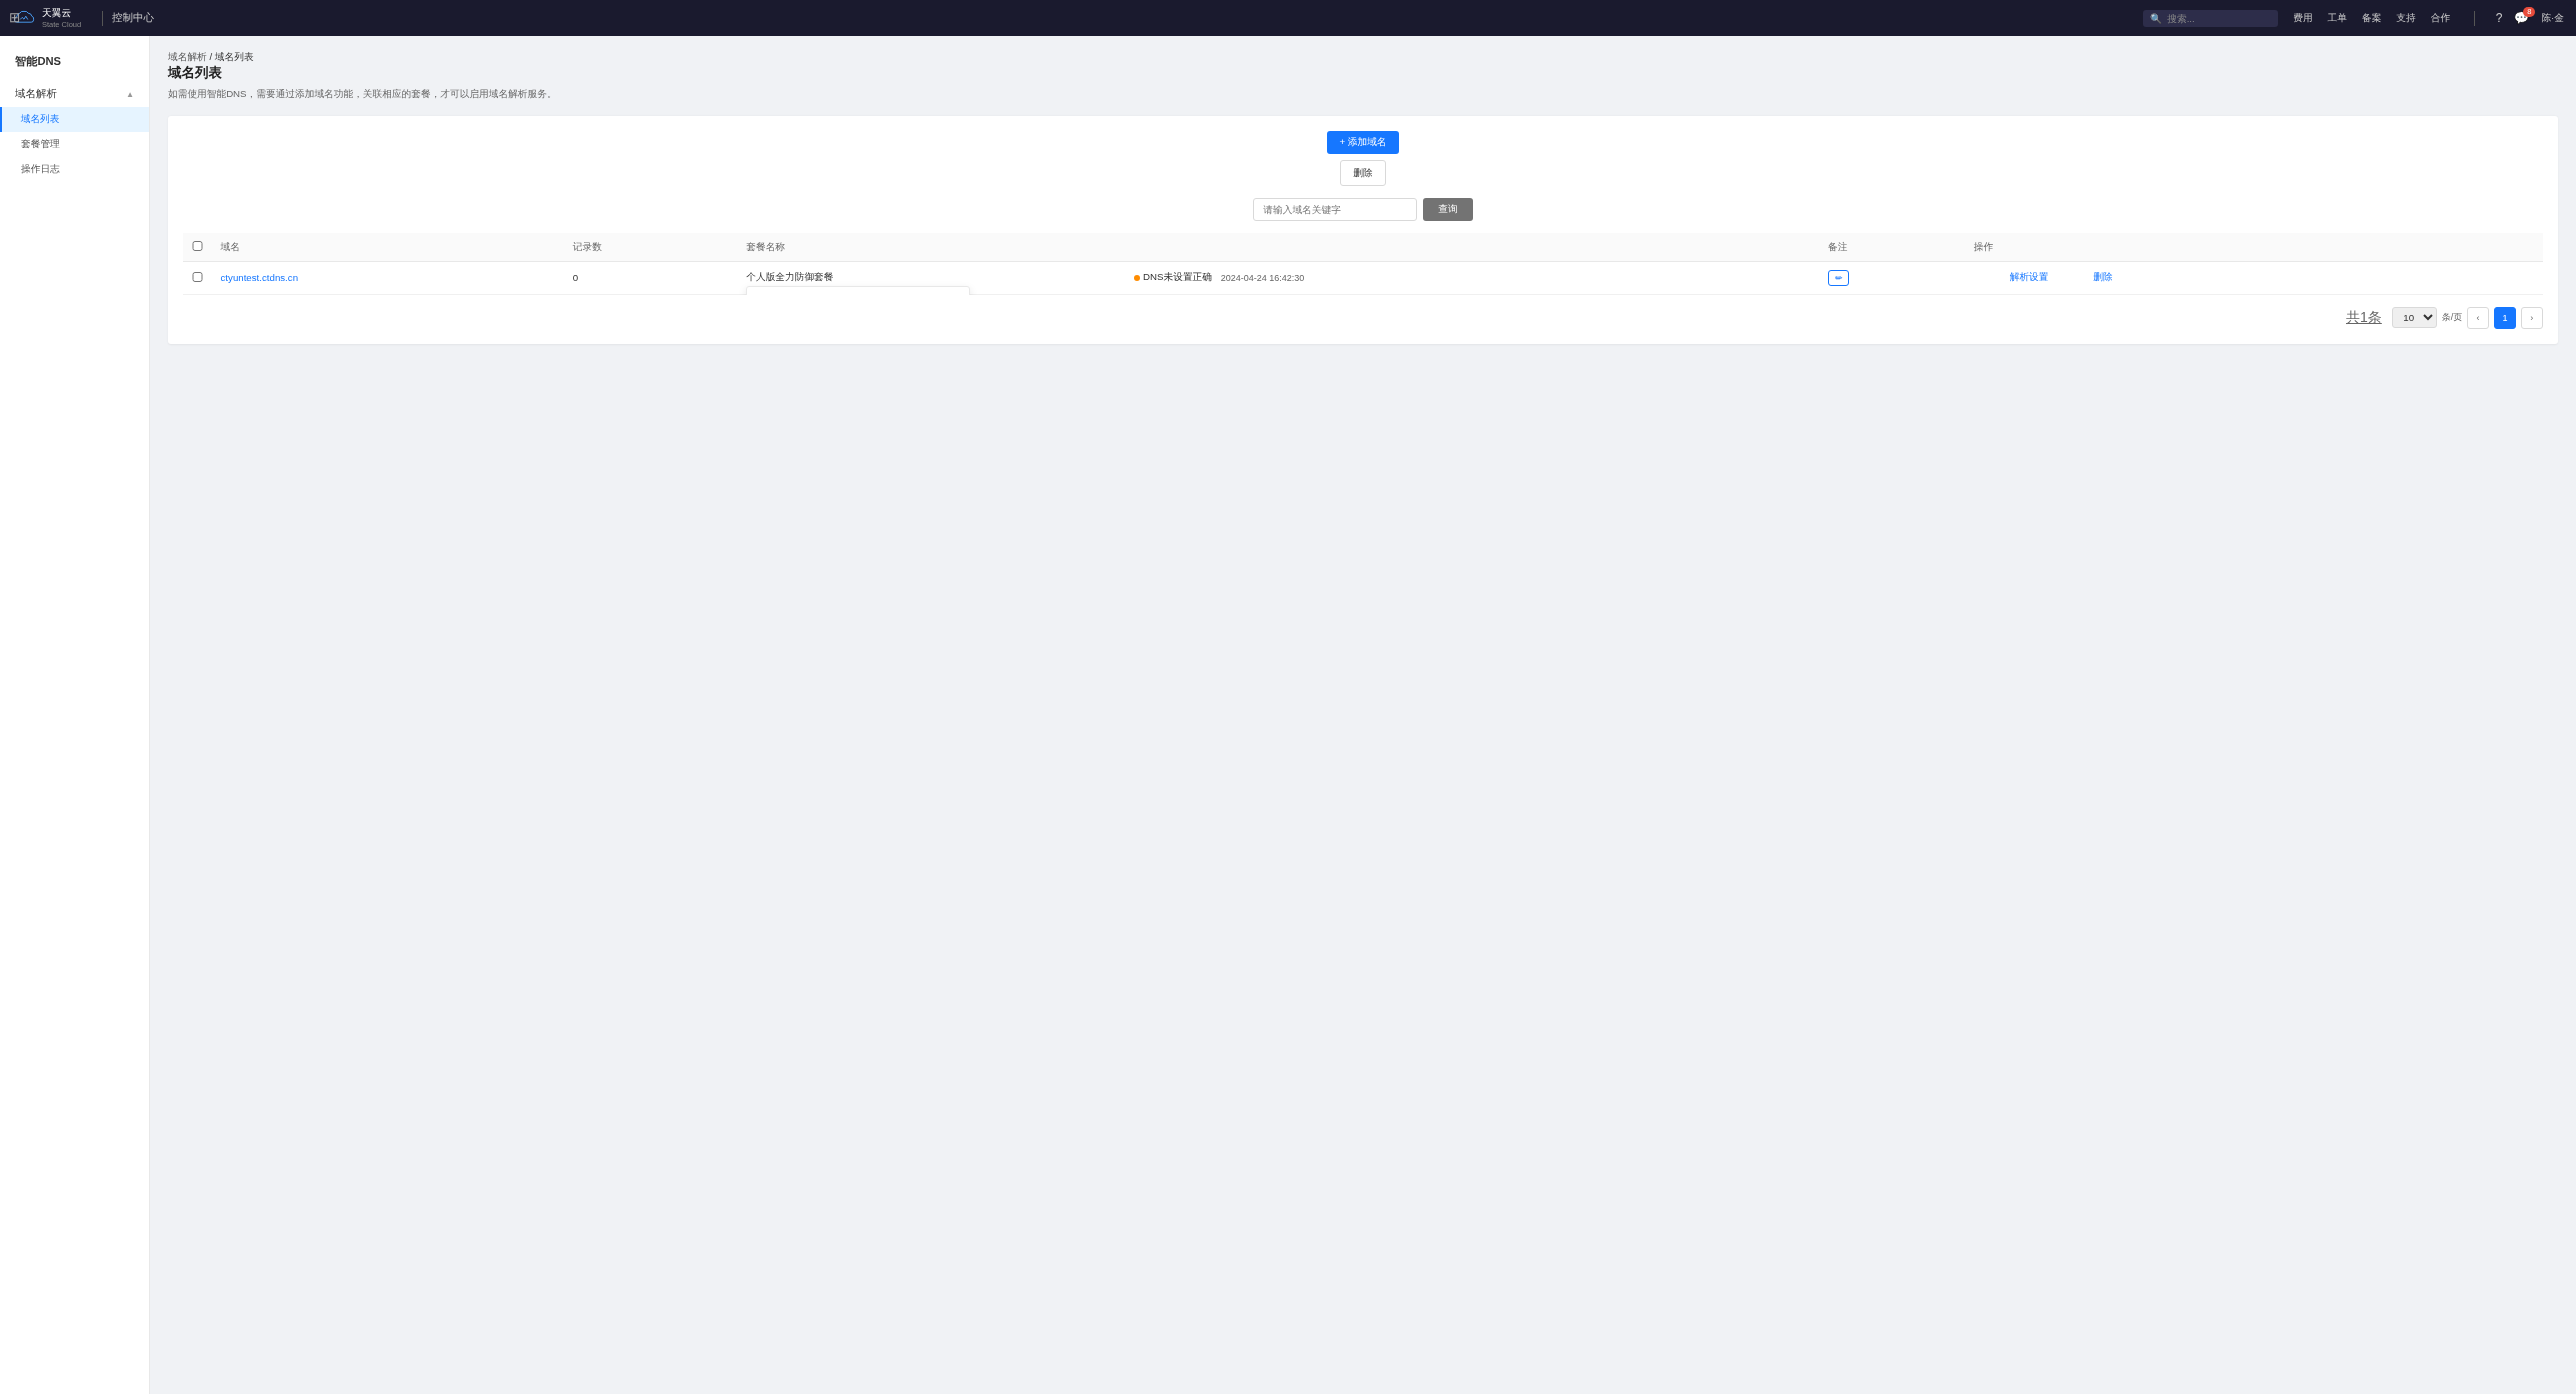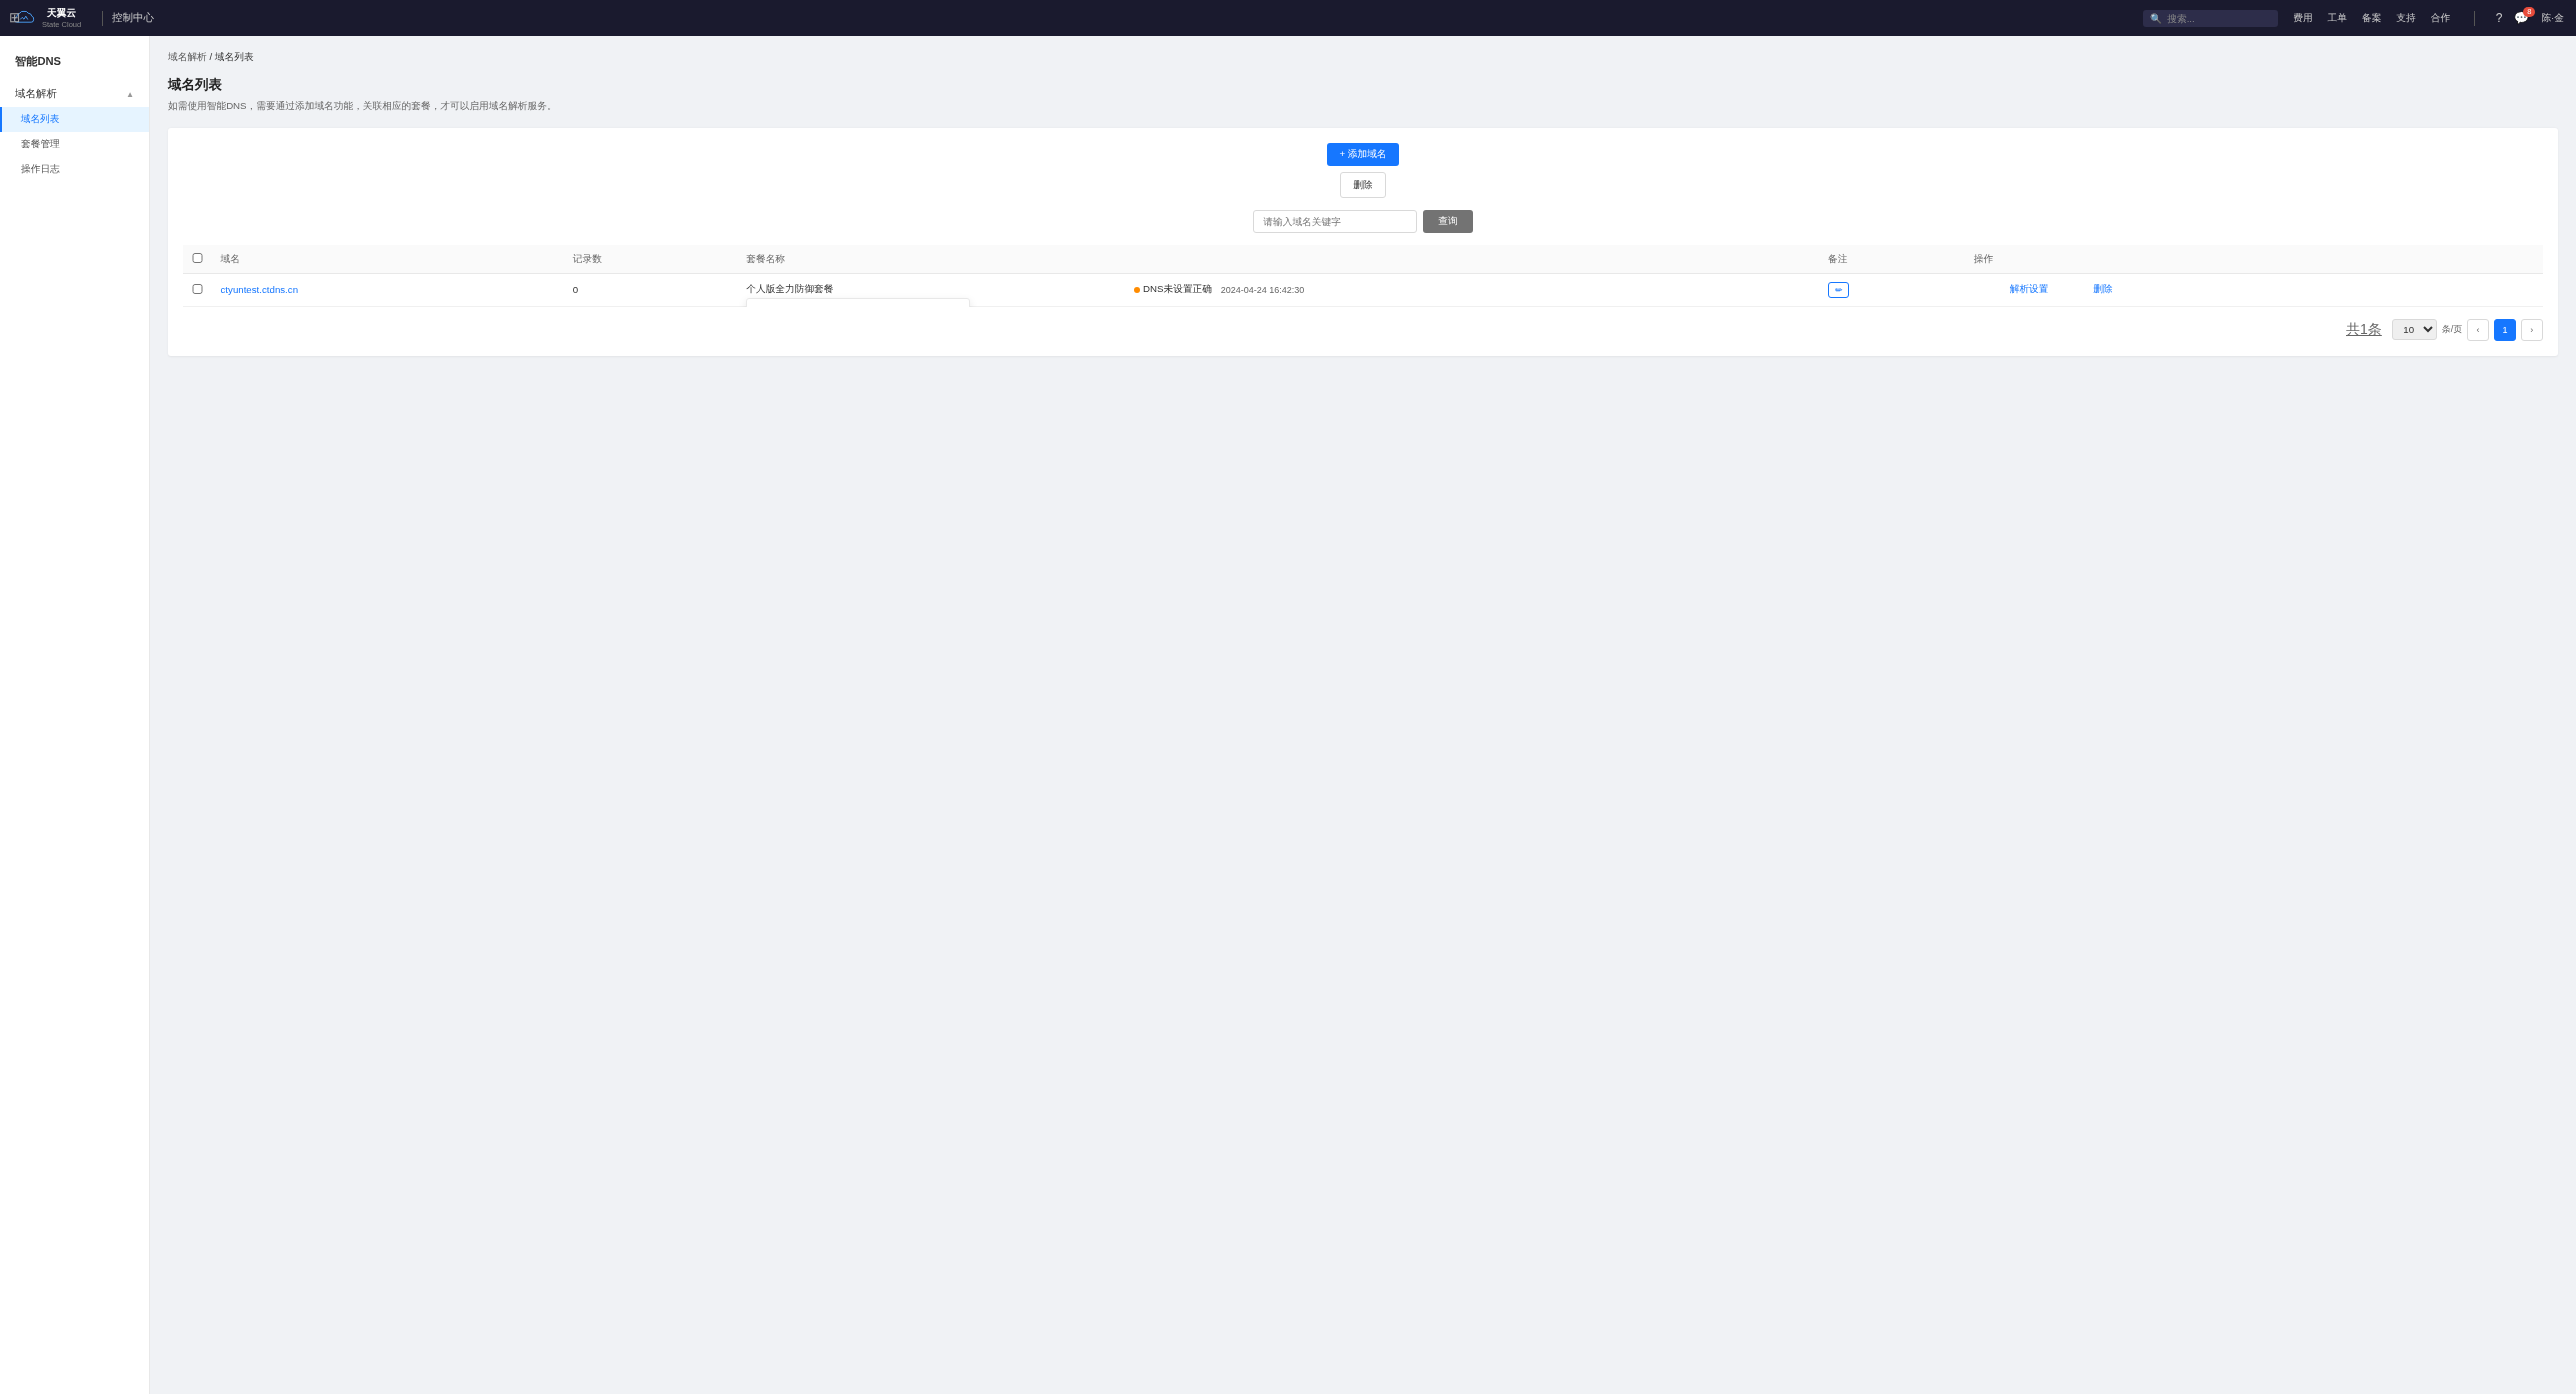--- a/index.html
+++ b/index.html
@@ -63,21 +63,21 @@
     }
     .sidebar-collapse-icon { font-size: 8.2px; color: #999; }
 
     
     .main-content {
       margin-top: 36px; margin-left: 150px;
       padding: 15px 18px;
       min-height: calc(100vh - 36px);
       background: #f0f2f5;
     }
-    .breadcrumb { font-size: 9.7px; color: #999; margin-bottom: 12px; }
+    .breadcrumb { font-size: 9.7px; color: #999; margin-bottom: 0; }
     .breadcrumb a { color: #555; text-decoration: none; }
     .breadcrumb span { color: #333; }
 
     .page-title { font-size: 13.5px; font-weight: 600; margin-bottom: 6px; color: #222; }
     .page-desc { font-size: 9.7px; color: #666; margin-bottom: 15px; }
 
     .content-card {
       background: #fff; border-radius: 3px;
       padding: 15px; box-shadow: 0 0.7px 2.2px rgba(0,0,0,0.06);
     }
@@ -167,21 +167,21 @@
 
 <nav class="topnav">
   <button class="app-grid-btn">⊞</button>
   <div class="topnav-logo">
 
     <svg class="topnav-logo-icon" viewBox="0 0 40 30" fill="none" xmlns="http://www.w3.org/2000/svg">
       <path d="M8 22 Q4 22 4 18 Q4 14 8 13 Q8 8 13 7 Q15 3 20 4 Q25 3 27 7 Q32 7 33 12 Q37 13 36 18 Q36 22 32 22 Z" fill="none" stroke="#4da6ff" stroke-width="1.5"></path>
       <path d="M14 17 L17 14 L20 17 L23 12 L26 17" stroke="#4da6ff" stroke-width="1.5" fill="none" stroke-linecap="round" stroke-linejoin="round"></path>
     </svg>
     <div>
-      <div style="font-size:9.7px;font-weight:700;color:#fff;text-align:center;">天翼云</div>
+      <div style="font-size:9.7px;font-weight:400;color:#fff;">天翼云</div>
       <div style="font-size:7.5px;color:#888;">State Cloud</div>
     </div>
   </div>
   <div class="topnav-divider"></div>
   <div class="topnav-center">控制中心</div>
   <div class="topnav-spacer"></div>
   <div class="topnav-search">
     <span style="color:#888;font-size:9.7px;">🔍</span>
     <input type="text" placeholder="搜索..." style="">
   </div>

